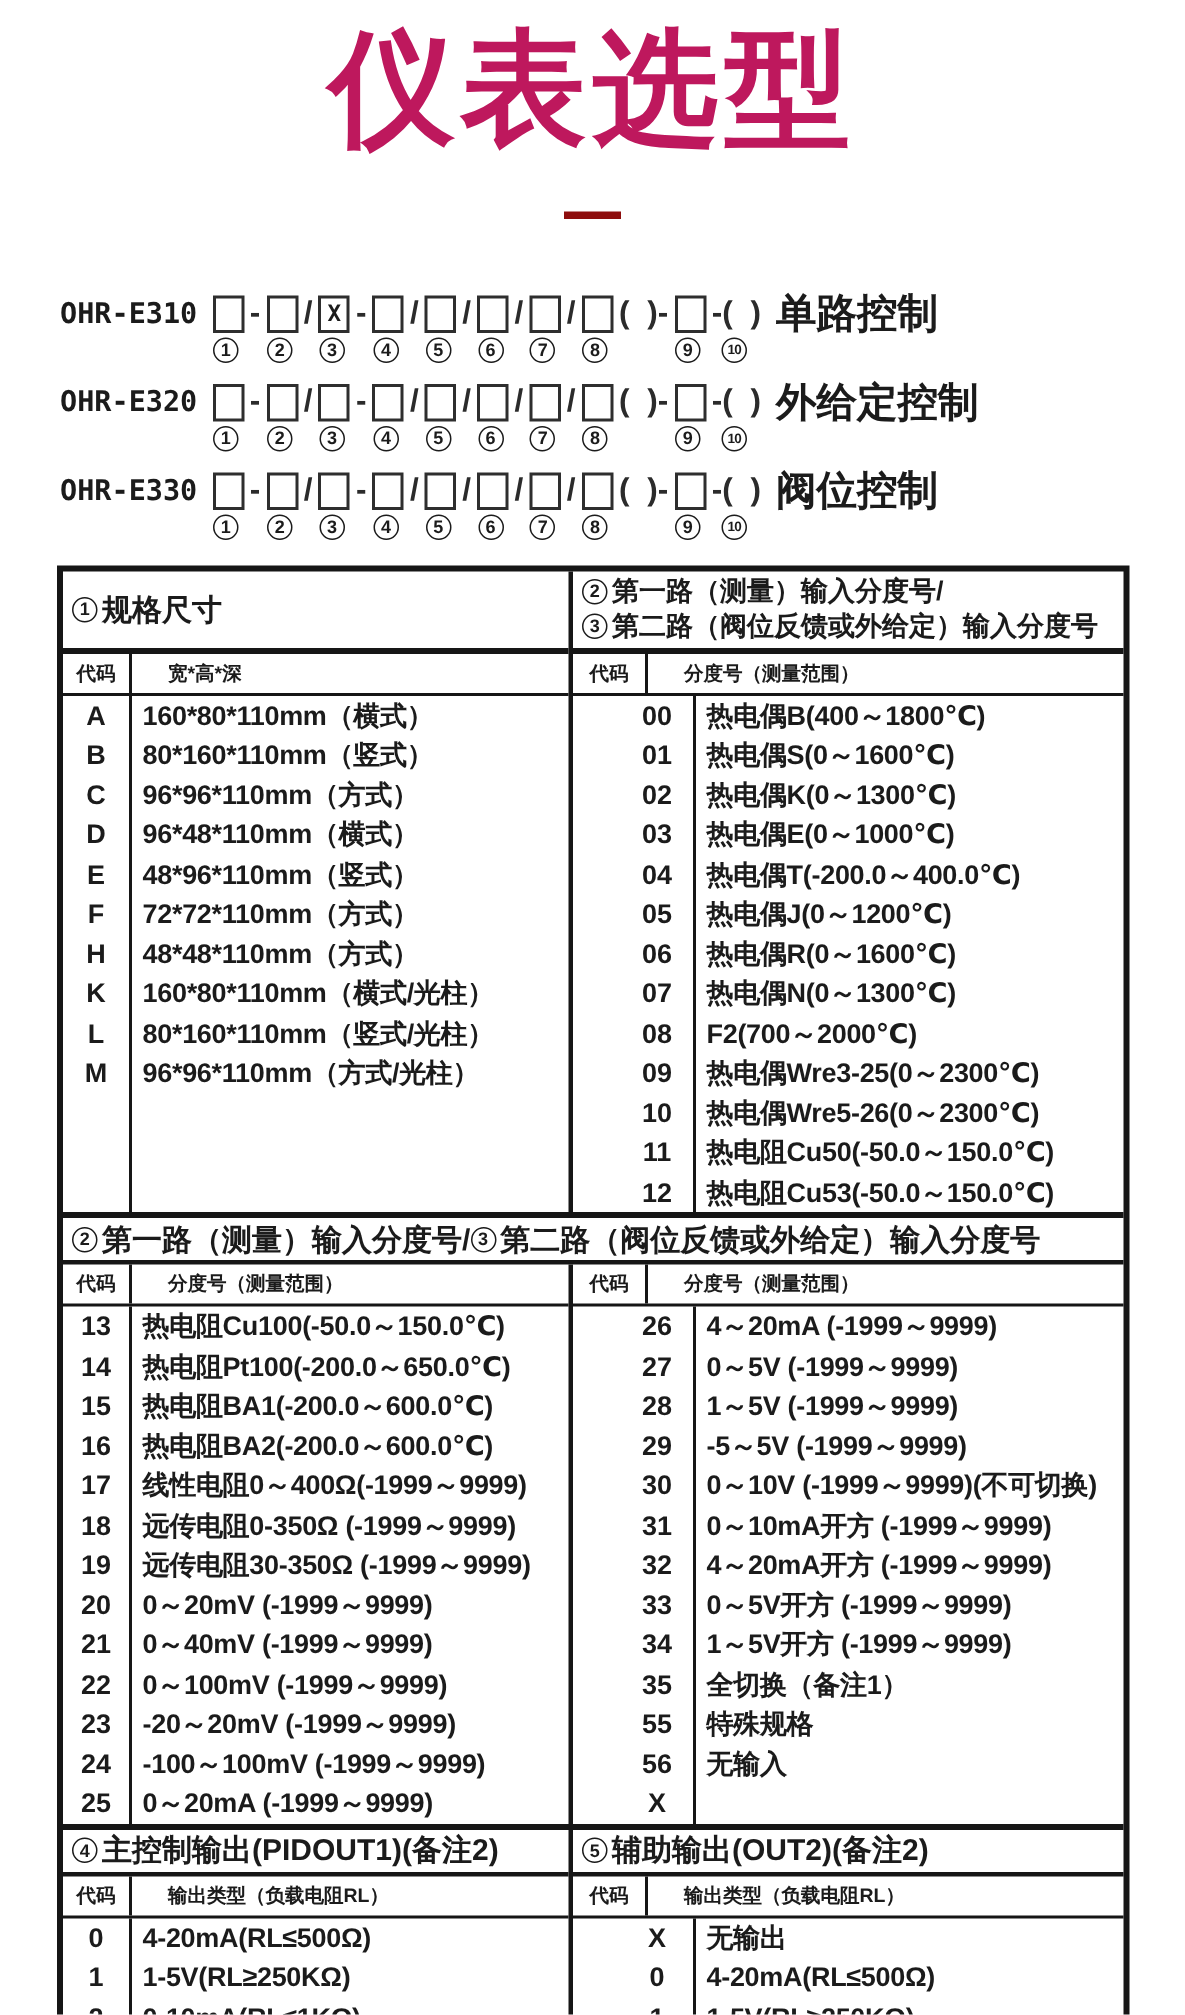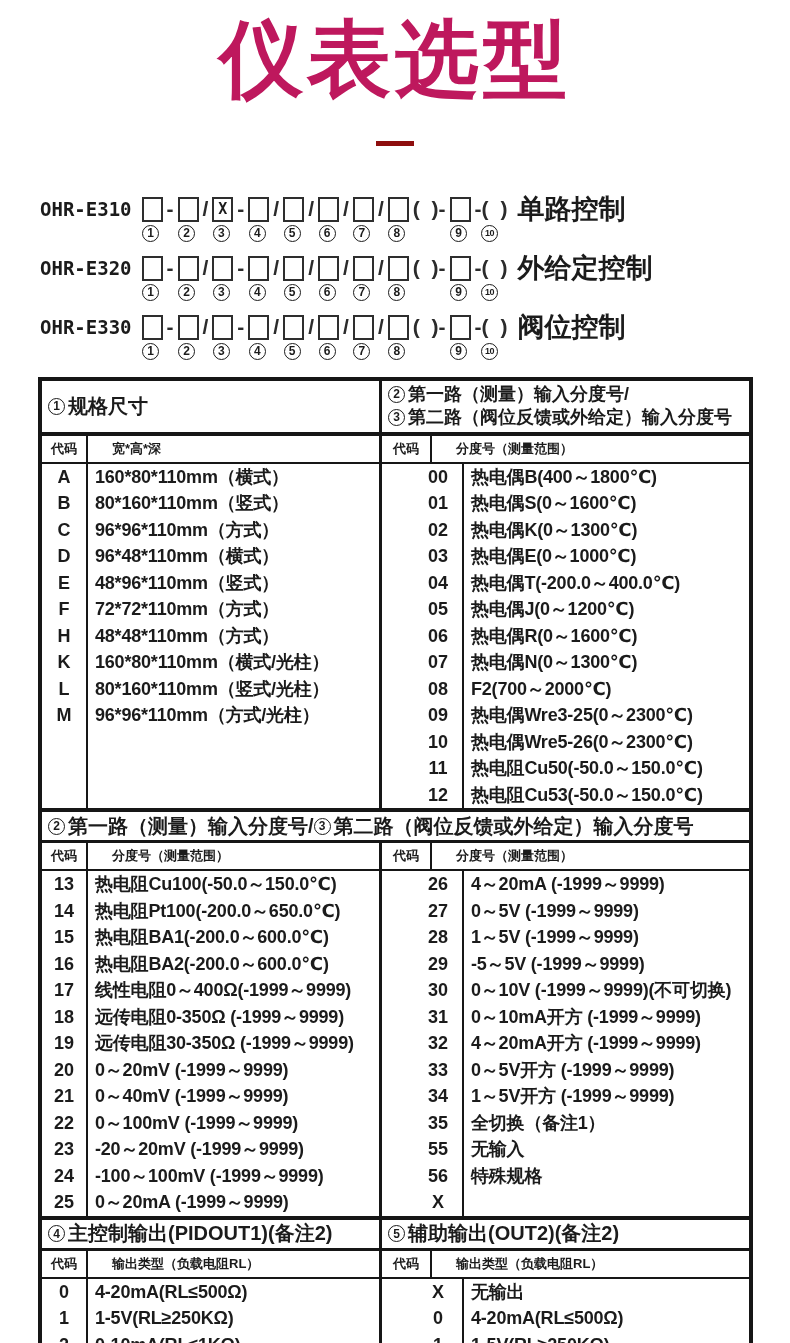--- a/index.html
+++ b/index.html
@@ -667,22 +667,22 @@
                 <div class="cell">4～20mA (-1999～9999)</div>
                 <div class="cell">0～5V (-1999～9999)</div>
                 <div class="cell">1～5V (-1999～9999)</div>
                 <div class="cell">-5～5V (-1999～9999)</div>
                 <div class="cell">0～10V (-1999～9999)(不可切换)</div>
                 <div class="cell">0～10mA开方 (-1999～9999)</div>
                 <div class="cell">4～20mA开方 (-1999～9999)</div>
                 <div class="cell">0～5V开方 (-1999～9999)</div>
                 <div class="cell">1～5V开方 (-1999～9999)</div>
                 <div class="cell">全切换（备注1）</div>
+                <div class="cell">特殊规格</div>
                 <div class="cell">无输入</div>
-                <div class="cell">特殊规格</div>
               </div>
             </div>
         </div>
       </div>
     </div>
 
     <div class="section3">
       <div class="split">
         <div class="pane pl">
           <div class="sec-banner">

